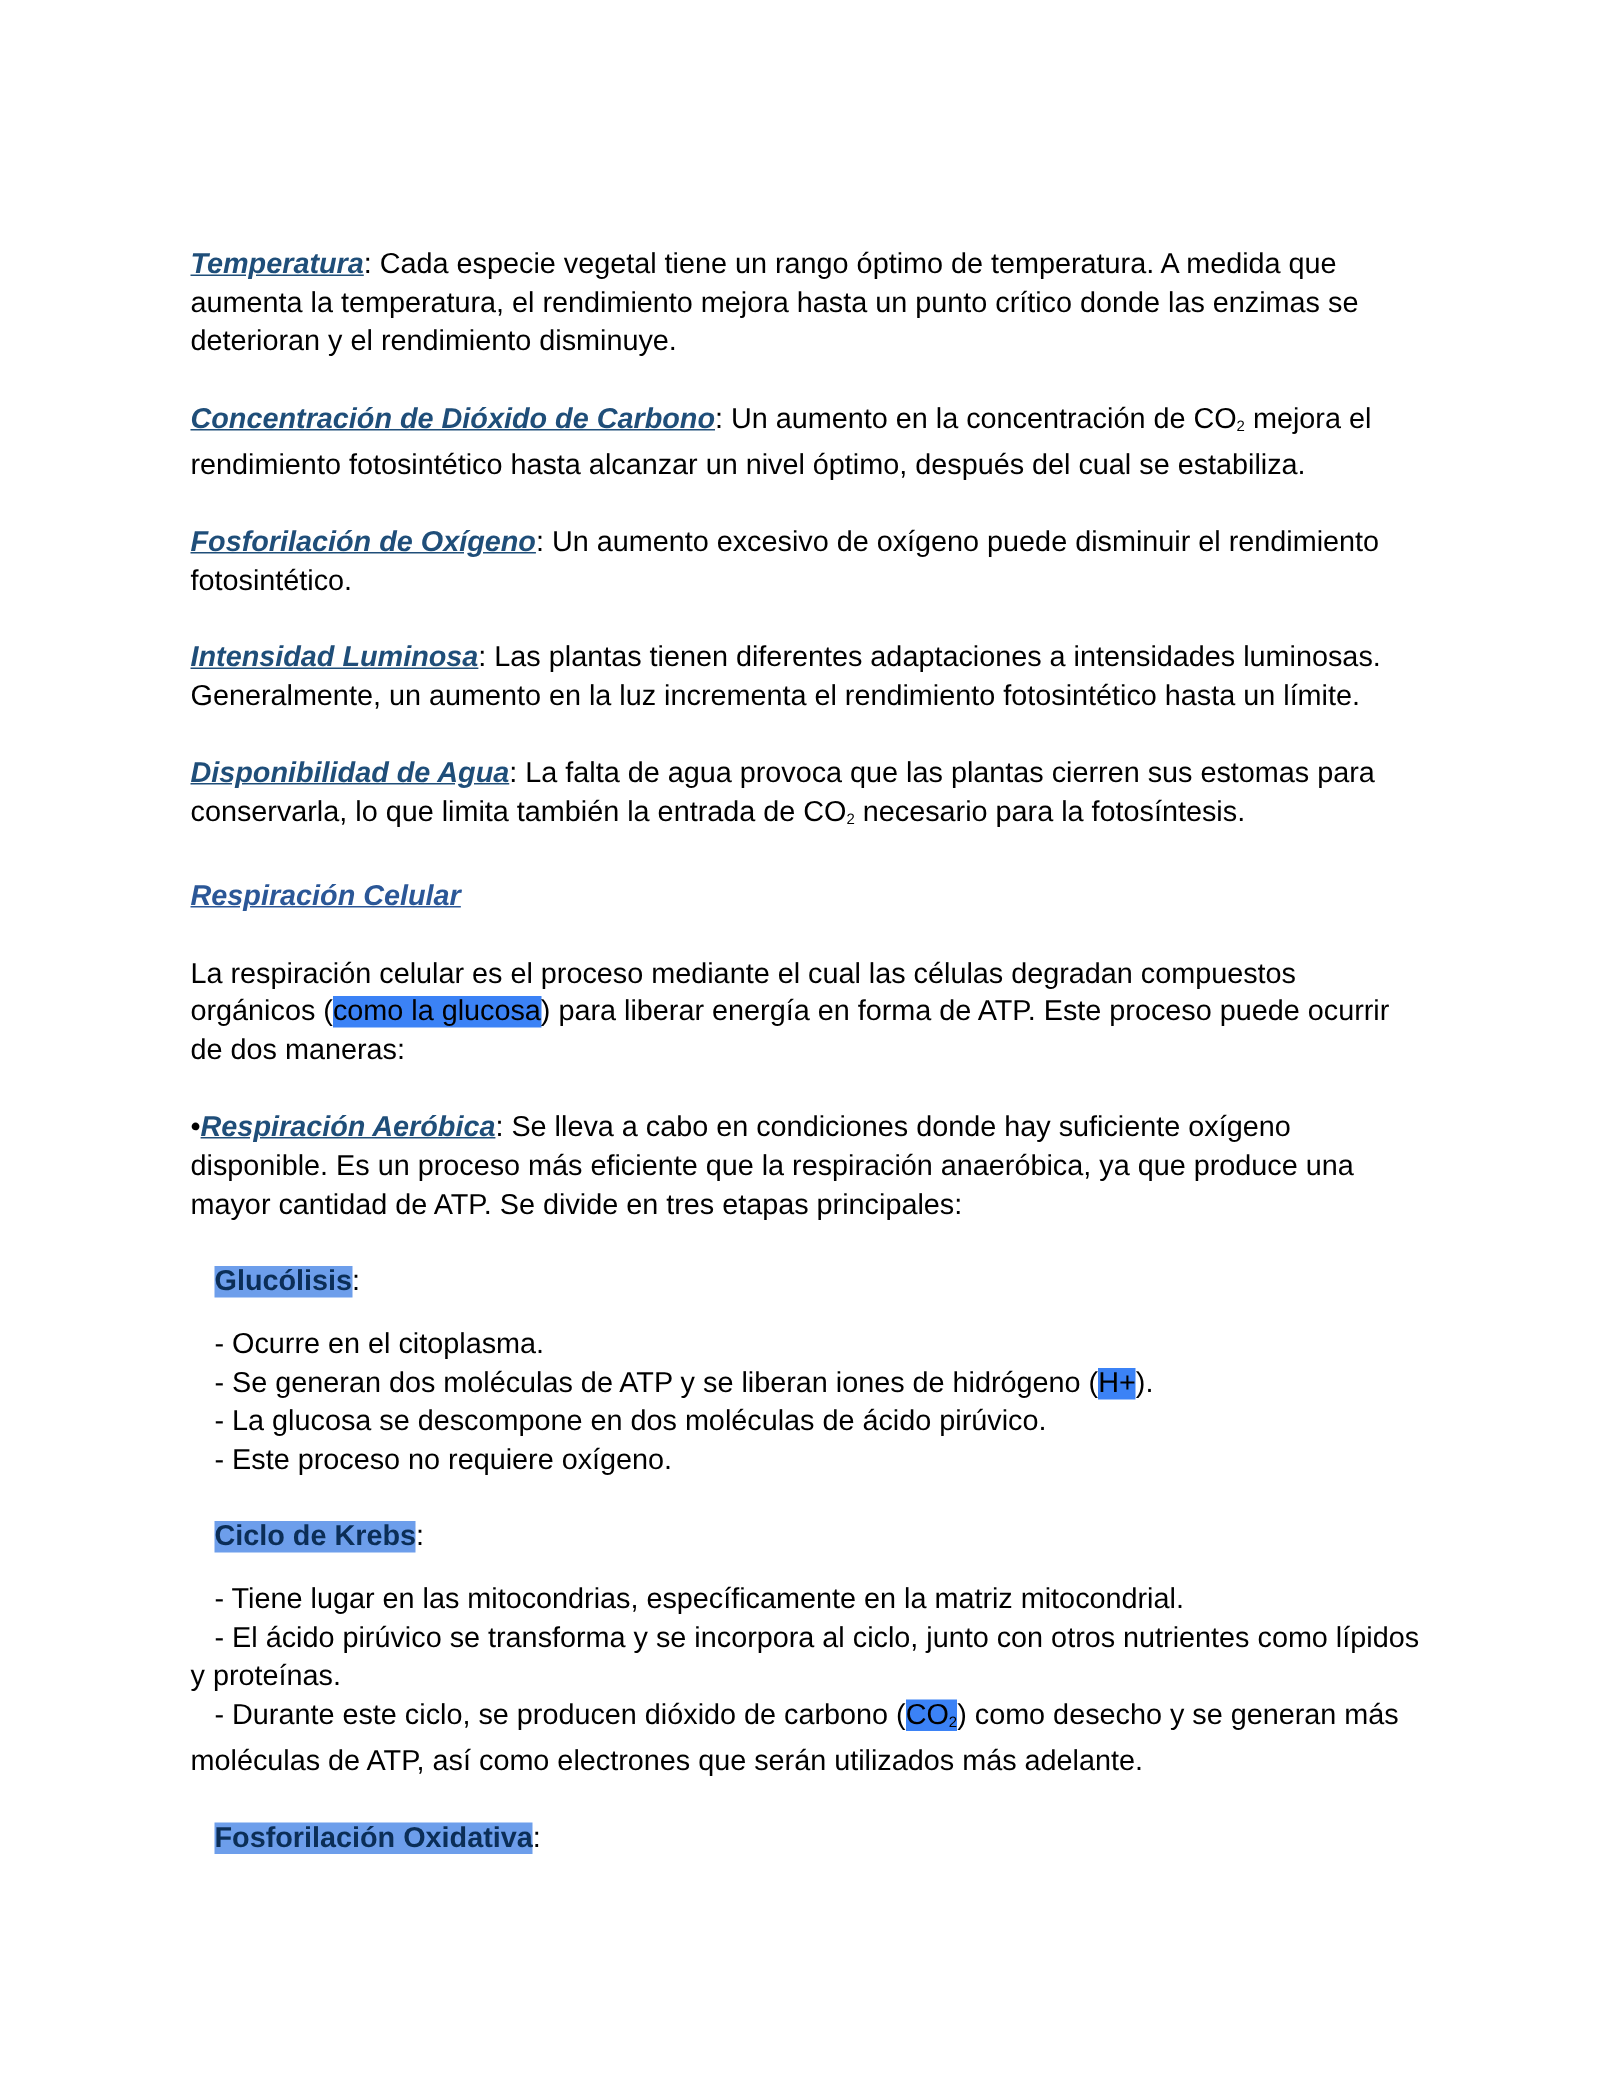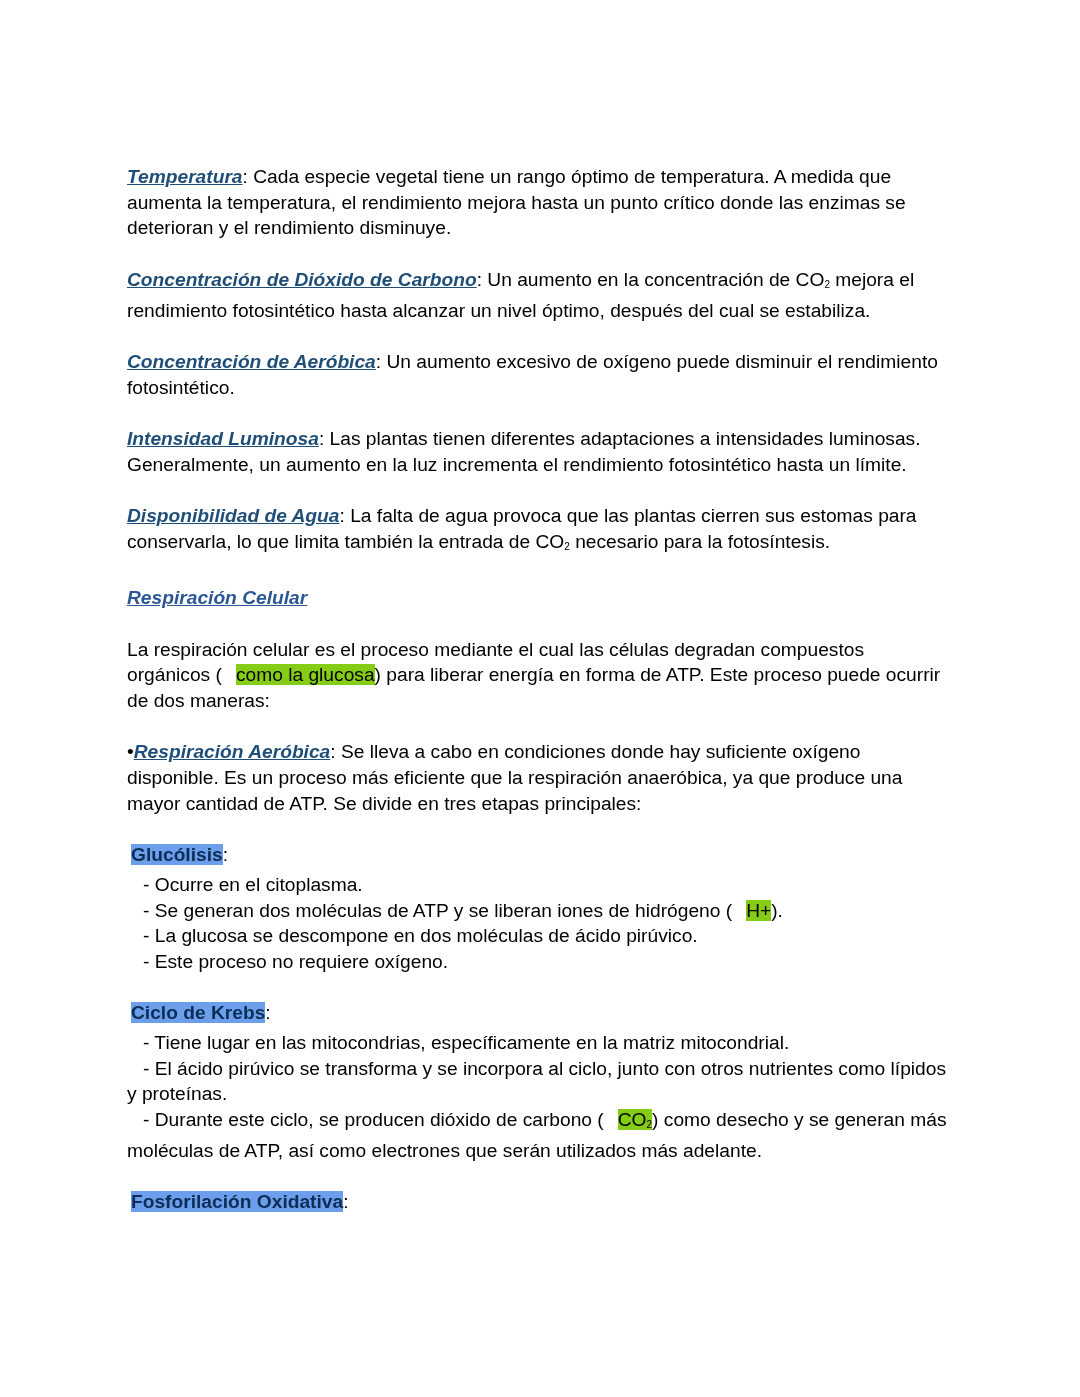--- a/index.html
+++ b/index.html
@@ -5,38 +5,38 @@
   html, body { margin: 0; padding: 0; background: #ffffff; }
   body {
     width: 1080px; height: 1397px; position: relative; overflow: hidden;
     font-family: "Liberation Sans", sans-serif; color: #000000;
   }
   .page { position: absolute; left: 127px; top: 164px; width: 820px; }
   .p { font-size: 19.2px; line-height: 25.7px; margin: 0 0 25.7px 0; }
   .kw { color: #1f4e79; font-weight: bold; font-style: italic; text-decoration: underline; }
   .heading { text-align: left; }
   .heading span { color: #2b5797; font-weight: bold; font-style: italic; text-decoration: underline; font-size: 19.2px; }
-  .hl-light { background: #84cc16; margin-left: 14px; }
+  .hl-light { background: #3b82f6; }
   .hl-strong { background: #6d9eeb; color: #0b2e57; font-weight: bold; }
-  .label { font-size: 19.2px; line-height: 25.7px; margin: 4px; }
+  .label { font-size: 19.2px; line-height: 25.7px; margin: 16px; }
   .li { font-size: 19.2px; line-height: 25.7px; margin: 0; }
   .li.indent { padding-left: 16px; }
   .block { margin-bottom: 25.7px; }
   sub.small { font-size: 10px; vertical-align: -2px; }
 </style>
 </head>
 <body>
 
 <div class="page">
 
   <p class="p"><span class="kw">Temperatura</span><span>: Cada especie vegetal tiene un rango óptimo de temperatura. A medida que aumenta la temperatura, el rendimiento mejora hasta un punto crítico donde las enzimas se deterioran y el rendimiento disminuye.</span></p>
 
   <p class="p"><span class="kw">Concentración de Dióxido de Carbono</span><span>: Un aumento en la concentración de CO</span><sub class="small">2</sub><span> mejora el rendimiento fotosintético hasta alcanzar un nivel óptimo, después del cual se estabiliza.</span></p>
 
-  <p class="p"><span class="kw">Concentración de Aeróbica</span><span>: Un aumento excesivo de oxígeno puede disminuir el rendimiento fotosintético.</span></p>
+  <p class="p"><span class="kw">Fosforilación de Oxígeno</span><span>: Un aumento excesivo de oxígeno puede disminuir el rendimiento fotosintético.</span></p>
 
   <p class="p"><span class="kw">Intensidad Luminosa</span><span>: Las plantas tienen diferentes adaptaciones a intensidades luminosas. Generalmente, un aumento en la luz incrementa el rendimiento fotosintético hasta un límite.</span></p>
 
   <p class="p"><span class="kw">Disponibilidad de Agua</span><span>: La falta de agua provoca que las plantas cierren sus estomas para conservarla, lo que limita también la entrada de CO</span><sub class="small">2</sub><span> necesario para la fotosíntesis.</span></p>
 
   <p class="p heading"><span>Respiración Celular</span></p>
 
   <p class="p"><span>La respiración celular es el proceso mediante el cual las células degradan compuestos orgánicos (</span><span class="hl-light">como la glucosa</span><span>) para liberar energía en forma de ATP. Este proceso puede ocurrir de dos maneras:</span></p>
 
   <p class="p"><span>•</span><span class="kw">Respiración Aeróbica</span><span>: Se lleva a cabo en condiciones donde hay suficiente oxígeno disponible. Es un proceso más eficiente que la respiración anaeróbica, ya que produce una mayor cantidad de ATP. Se divide en tres etapas principales:</span></p>

